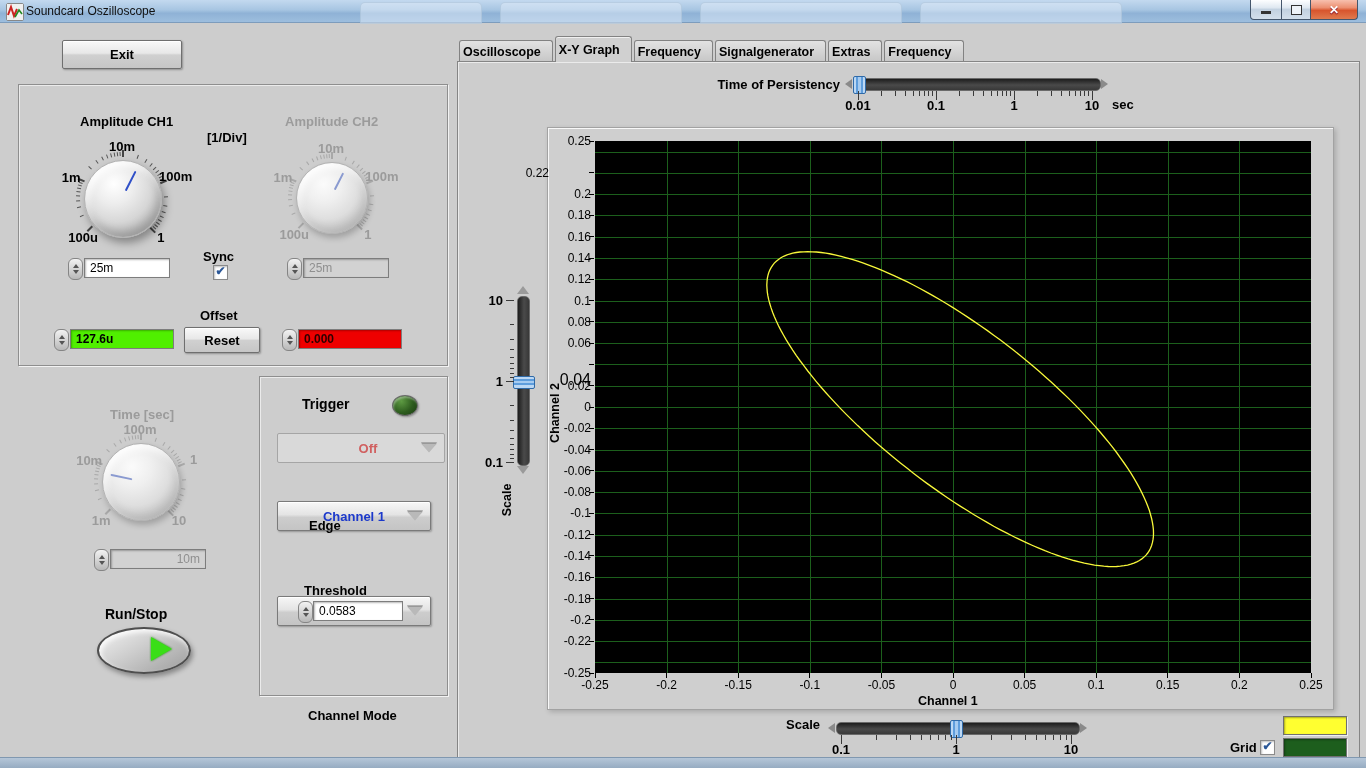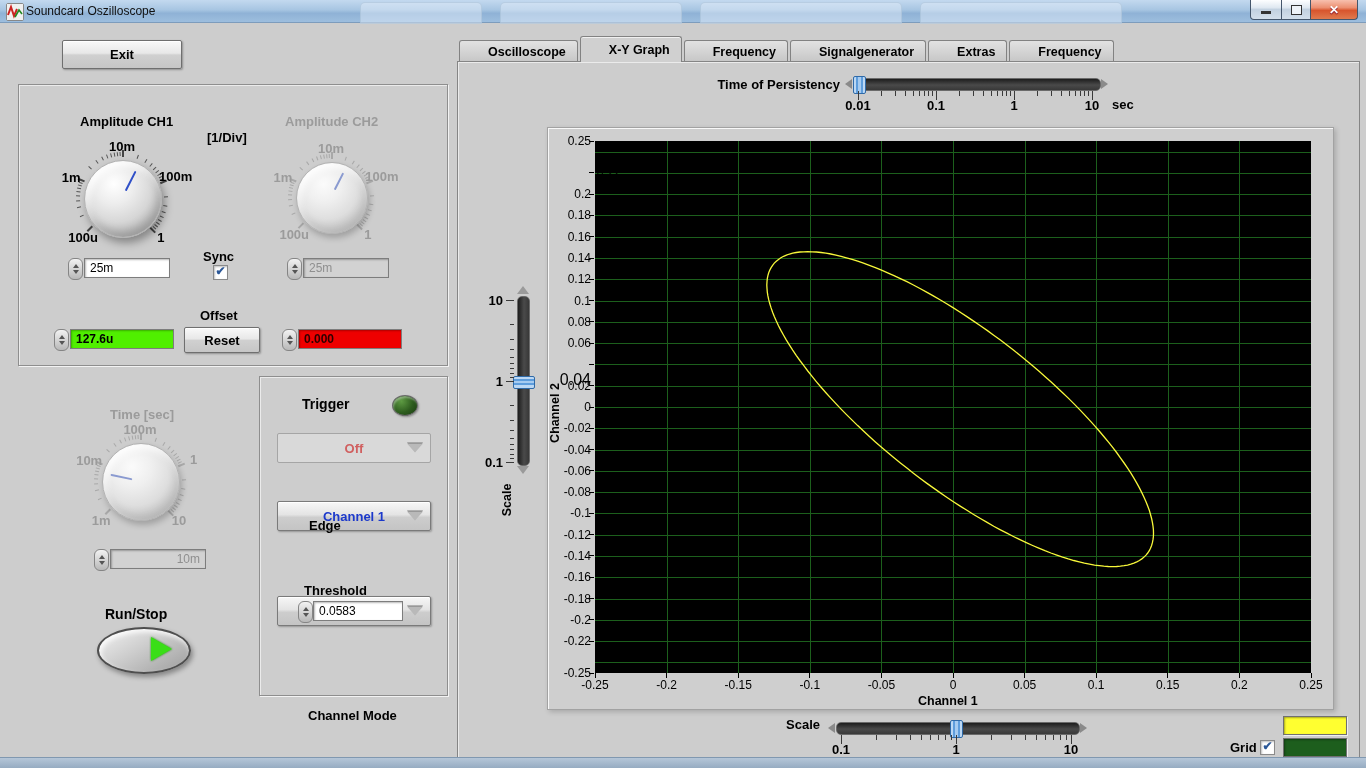--- a/index.html
+++ b/index.html
@@ -37,21 +37,21 @@
   .field{background:#fff;border:1px solid #7d7d7d;box-shadow:inset 1px 1px 2px rgba(0,0,0,.28);
     font-size:12px;display:flex;align-items:center;padding:0 5px;color:#000;}
   .field.dis{background:#d2d2d2;color:#8f8f8f;}
   .spin{width:13px;height:20px;background:linear-gradient(180deg,#f2f2f2,#b8b8b8);
     border:1px solid #858585;border-radius:6px;display:flex;flex-direction:column;align-items:center;justify-content:center;gap:2px;}
   .spin i{width:0;height:0;border-left:3px solid transparent;border-right:3px solid transparent;}
   .spin .up{border-bottom:4px solid #555;} .spin .dn{border-top:4px solid #555;}
   .dropdown{position:relative;background:linear-gradient(180deg,#f7f7f7 0%,#e4e4e4 45%,#cdcdcd 55%,#c4c4c4 100%);
     border:1px solid #7a7a7a;border-radius:2px;box-shadow:inset 0 1px 0 #fff,1px 1px 2px rgba(0,0,0,.28);
     display:flex;align-items:center;justify-content:center;font-weight:bold;font-size:13px;}
-  .dropdown.dis{background:#d9d9d9;border-color:#a5a5a5;box-shadow:none;}
+  .dropdown.dis{background:#d9d9d9;border-color:#a5a5a5;box-shadow:none;padding-left:14px;}
   .dd-arrow{position:absolute;right:7px;top:50%;transform:translateY(-50%);width:0;height:0;
     border-left:8px solid transparent;border-right:8px solid transparent;border-top:9px solid #b9b9b9;
     filter:drop-shadow(0 -1px 0 #777);}
   .blue-text{color:#1c39cb;} .salmon-text{color:#d06060;}
   .checkbox{width:13px;height:13px;background:#fff;border:1px solid #8a8a8a;
     box-shadow:inset 1px 1px 2px rgba(0,0,0,.25);font-size:12px;line-height:11px;text-align:center;color:#2b5797;font-weight:bold;}
   .lbl{font-size:13px;color:#000;white-space:nowrap;}
   .lbl.dis{color:#9b9b9b;}
   
   .knob-mount{position:absolute;}
@@ -78,21 +78,21 @@
   .arr{position:absolute;width:0;height:0;}
   .arr.left{border-top:5px solid transparent;border-bottom:5px solid transparent;border-right:7px solid #8a8a8a;}
   .arr.right{border-top:5px solid transparent;border-bottom:5px solid transparent;border-left:7px solid #8a8a8a;}
   .arr.up{border-left:6px solid transparent;border-right:6px solid transparent;border-bottom:8px solid #9a9a9a;}
   .arr.down{border-left:6px solid transparent;border-right:6px solid transparent;border-top:8px solid #9a9a9a;}
   .tickrow{position:absolute;}
   .tk{position:absolute;background:#3a3a3a;}
   .slider-num{position:absolute;font-weight:bold;font-size:13px;color:#000;transform:translateX(-50%);}
   
   #tabstrip{position:absolute;left:459px;top:39px;display:flex;align-items:flex-end;height:23px;}
-  .tab{height:16px;padding:3px 11px 2px 28px;border:1px solid #828282;border-bottom:none;margin-right:2px;
+  .tab{height:16px;padding:3px 11px 2px 3px;border:1px solid #828282;border-bottom:none;margin-right:2px;
     background:linear-gradient(180deg,#e2e2e2,#c6c6c6);border-radius:3px 3px 0 0;
     font-weight:bold;font-size:12.5px;display:flex;align-items:center;}
   .tab.active{background:#d0d0d0;height:20px;position:relative;z-index:3;box-shadow:inset 0 1px 0 #f0f0f0;}
   #tabpage{position:absolute;left:457px;top:61px;width:901px;height:695px;border:1px solid #858585;
     box-shadow:inset 1px 1px 0 rgba(255,255,255,.6);}
   
   #graph-frame{position:absolute;left:547px;top:127px;width:785px;height:581px;background:#cfcfcf;
     border:1px solid #a2a2a2;box-shadow:2px 2px 5px rgba(0,0,0,.18), inset 1px 1px 0 rgba(255,255,255,.85);}
   #plot{position:absolute;left:47px;top:13px;width:716px;height:532px;background:#000;}
   #plot svg{position:absolute;left:0;top:0;}
@@ -693,21 +693,21 @@
           <line x1="0" y1="74.5" x2="716" y2="74.5" stroke="#1c5f1c" stroke-width="1"></line>
           <line x1="0" y1="53.5" x2="716" y2="53.5" stroke="#1c5f1c" stroke-width="1"></line>
           <line x1="0" y1="32.5" x2="716" y2="32.5" stroke="#1c5f1c" stroke-width="1"></line>
           <line x1="0" y1="11.5" x2="716" y2="11.5" stroke="#1c5f1c" stroke-width="1"></line>
           <polyline points="365.2,171.2 371.9,175.6 378.6,180.1 385.4,184.7 392.1,189.4 398.7,194.2 405.4,199.1 411.9,204.1 418.4,209.1 424.9,214.3 431.3,219.5 437.6,224.7 443.8,230.0 449.9,235.4 455.9,240.8 461.8,246.2 467.6,251.7 473.3,257.1 478.8,262.6 484.2,268.1 489.4,273.6 494.5,279.1 499.5,284.6 504.2,290.0 508.8,295.5 513.3,300.9 517.5,306.2 521.6,311.5 525.4,316.8 529.1,322.0 532.6,327.1 535.9,332.2 538.9,337.2 541.8,342.1 544.4,346.9 546.8,351.6 549.0,356.2 551.0,360.7 552.7,365.1 554.3,369.3 555.5,373.5 556.6,377.5 557.4,381.4 558.0,385.2 558.4,388.8 558.5,392.2 558.4,395.5 558.0,398.7 557.4,401.7 556.6,404.5 555.5,407.2 554.3,409.7 552.7,412.0 551.0,414.1 549.0,416.1 546.8,417.9 544.4,419.5 541.8,420.9 538.9,422.2 535.9,423.2 532.6,424.1 529.1,424.7 525.4,425.2 521.6,425.5 517.5,425.6 513.3,425.5 508.8,425.2 504.2,424.7 499.5,424.1 494.5,423.2 489.4,422.2 484.2,420.9 478.8,419.5 473.3,417.9 467.6,416.1 461.8,414.1 455.9,412.0 449.9,409.7 443.8,407.2 437.6,404.5 431.3,401.7 424.9,398.7 418.4,395.5 411.9,392.2 405.4,388.8 398.7,385.2 392.1,381.4 385.4,377.5 378.6,373.5 371.9,369.3 365.2,365.1 358.4,360.7 351.7,356.2 345.0,351.6 338.3,346.9 331.6,342.1 325.0,337.2 318.4,332.2 311.9,327.1 305.4,322.0 299.0,316.8 292.7,311.5 286.5,306.2 280.4,300.9 274.4,295.5 268.5,290.0 262.7,284.6 257.1,279.1 251.5,273.6 246.1,268.1 240.9,262.6 235.8,257.1 230.9,251.7 226.1,246.2 221.5,240.8 217.1,235.4 212.8,230.0 208.8,224.7 204.9,219.5 201.2,214.3 197.7,209.1 194.5,204.1 191.4,199.1 188.6,194.2 185.9,189.4 183.5,184.7 181.3,180.1 179.3,175.6 177.6,171.2 176.1,166.9 174.8,162.8 173.7,158.7 172.9,154.9 172.3,151.1 172.0,147.5 171.8,144.0 172.0,140.7 172.3,137.6 172.9,134.6 173.7,131.8 174.8,129.1 176.1,126.6 177.6,124.3 179.3,122.1 181.3,120.2 183.5,118.4 185.9,116.8 188.6,115.3 191.4,114.1 194.5,113.0 197.7,112.2 201.2,111.5 204.9,111.0 208.8,110.8 212.8,110.7 217.1,110.8 221.5,111.0 226.1,111.5 230.9,112.2 235.8,113.0 240.9,114.1 246.1,115.3 251.5,116.8 257.1,118.4 262.7,120.2 268.5,122.1 274.4,124.3 280.4,126.6 286.5,129.1 292.7,131.8 299.0,134.6 305.4,137.6 311.9,140.7 318.4,144.0 325.0,147.5 331.6,151.1 338.3,154.9 345.0,158.7 351.7,162.8 358.4,166.9 365.2,171.2 371.9,175.6" fill="none" stroke="#f8f83a" stroke-width="1.3"></polyline>
         </svg>
       </div>
     <div id="ytick-mount">
         <span style="position: absolute; right: 742px; top: 13px; transform: translateY(-50%); font-size: 12px;">0.25</span>
         <div class="ytick-dash" style="left: 41px; top: 12.5px;"></div>
-        <span style="position: absolute; right: 713px; top: 44.92px; transform: translateY(-50%); font-size: 12px;">0.22</span>
+        <span style="position: absolute; right: 784px; top: 44.92px; transform: translateY(-50%); font-size: 12px;">0.22</span>
         <div class="ytick-dash" style="left: 41px; top: 44.42px;"></div>
         <span style="position: absolute; right: 742px; top: 66.2px; transform: translateY(-50%); font-size: 12px;">0.2</span>
         <div class="ytick-dash" style="left: 41px; top: 65.7px;"></div>
         <span style="position: absolute; right: 742px; top: 87.48px; transform: translateY(-50%); font-size: 12px;">0.18</span>
         <div class="ytick-dash" style="left: 41px; top: 86.98px;"></div>
         <span style="position: absolute; right: 742px; top: 108.76px; transform: translateY(-50%); font-size: 12px;">0.16</span>
         <div class="ytick-dash" style="left: 41px; top: 108.26px;"></div>
         <span style="position: absolute; right: 742px; top: 130.04px; transform: translateY(-50%); font-size: 12px;">0.14</span>
         <div class="ytick-dash" style="left: 41px; top: 129.54px;"></div>
         <span style="position: absolute; right: 742px; top: 151.32px; transform: translateY(-50%); font-size: 12px;">0.12</span>

